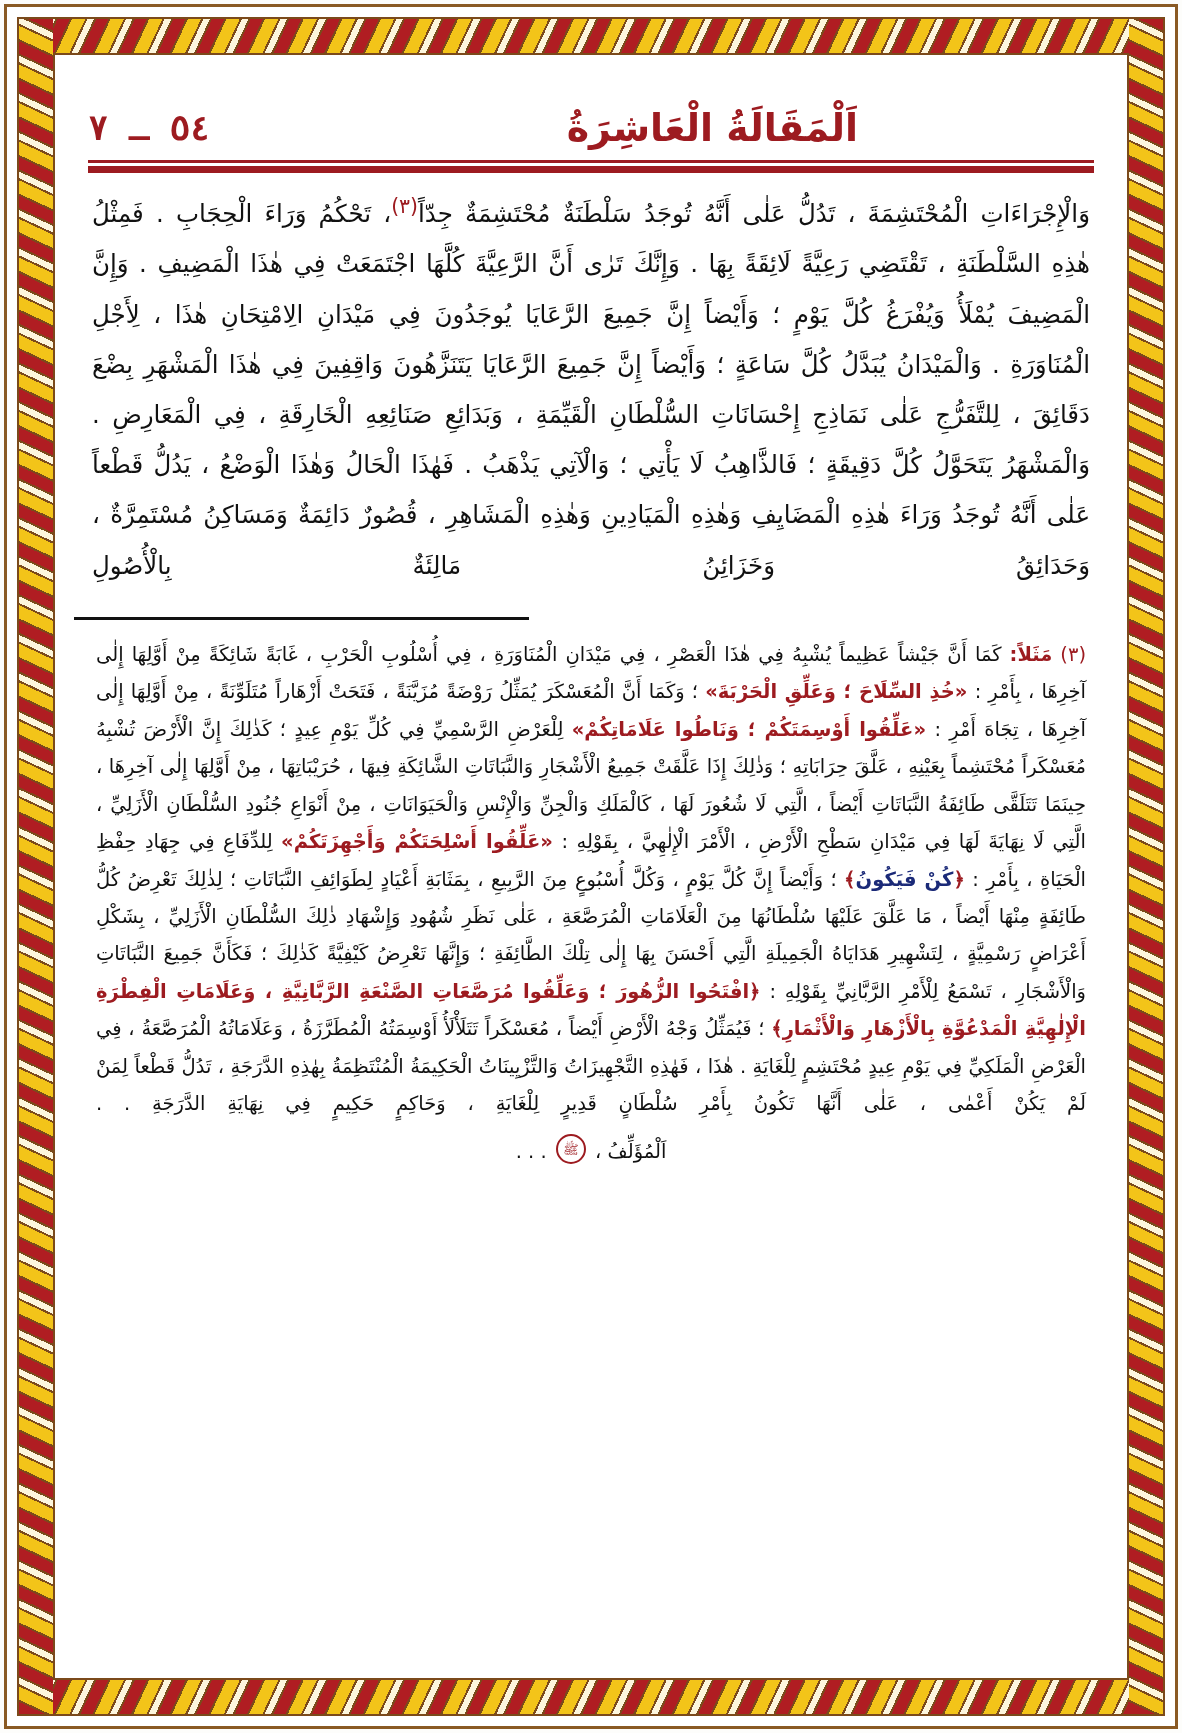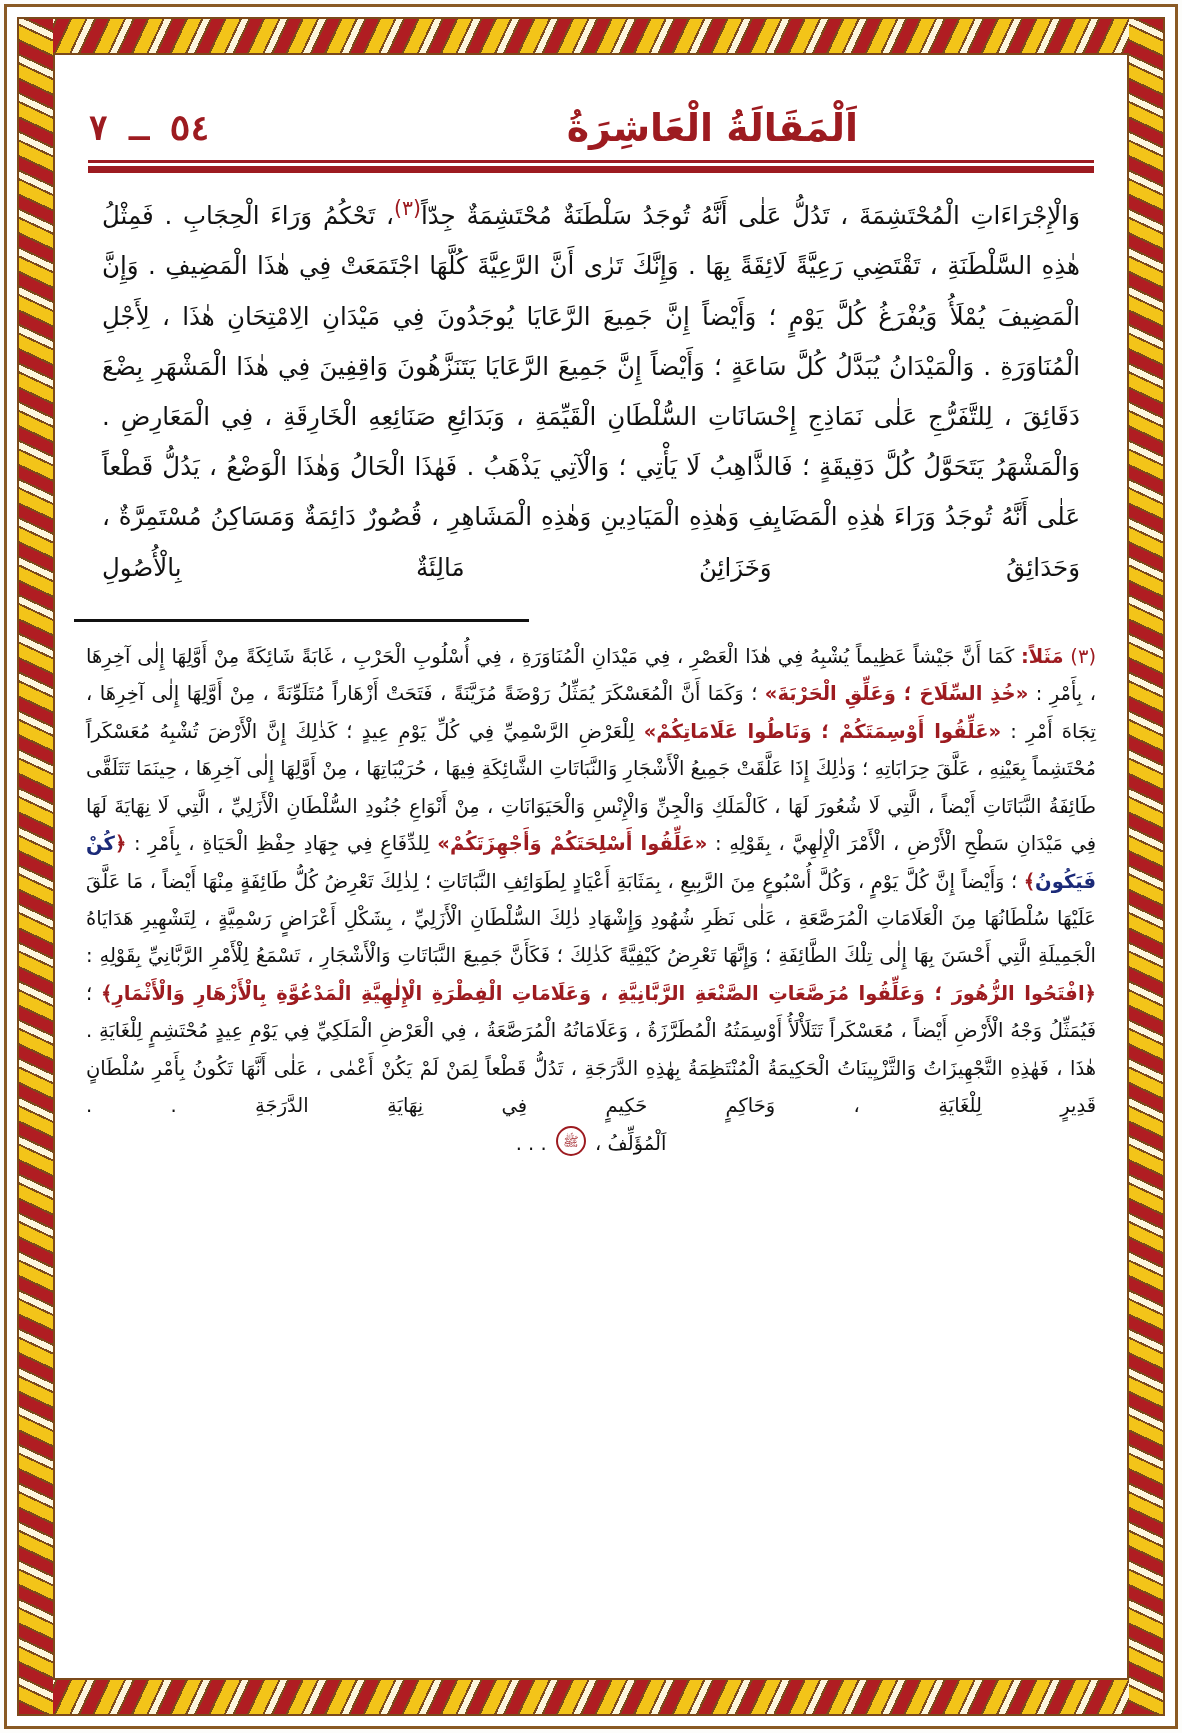--- a/index.html
+++ b/index.html
@@ -121,38 +121,38 @@
 
   .body-text{
     margin:14px 12px 0 12px;
     font-size:24.5px;
     line-height:2.05;
     color:#111;
     text-align:justify;
     text-align-last:justify;
     word-spacing:1px;
   }
-  .body-text p{margin:16px;}
+  .body-text p{margin:6px;}
 
   .footnote-rule{
     margin:26px auto 0 0;
     width:44%;
     height:3px;
     background:#111;
   }
 
   .footnote{
     margin:16px 12px 0 12px;
     font-size:19.5px;
     line-height:1.92;
     color:#111;
     text-align:justify;
     text-align-last:justify;
   }
-  .footnote p{margin:0;}
+  .footnote p{margin:10px;}
 
   .red{color:#9d1b20;}
   .red-b{color:#9d1b20;font-weight:bold;}
   .blue-b{color:#1b2a78;font-weight:bold;}
   .ornate{color:#9d1b20;font-weight:bold;}
 
   .last-line{
     text-align:center;
     text-align-last:center;
     margin-top:4px;

